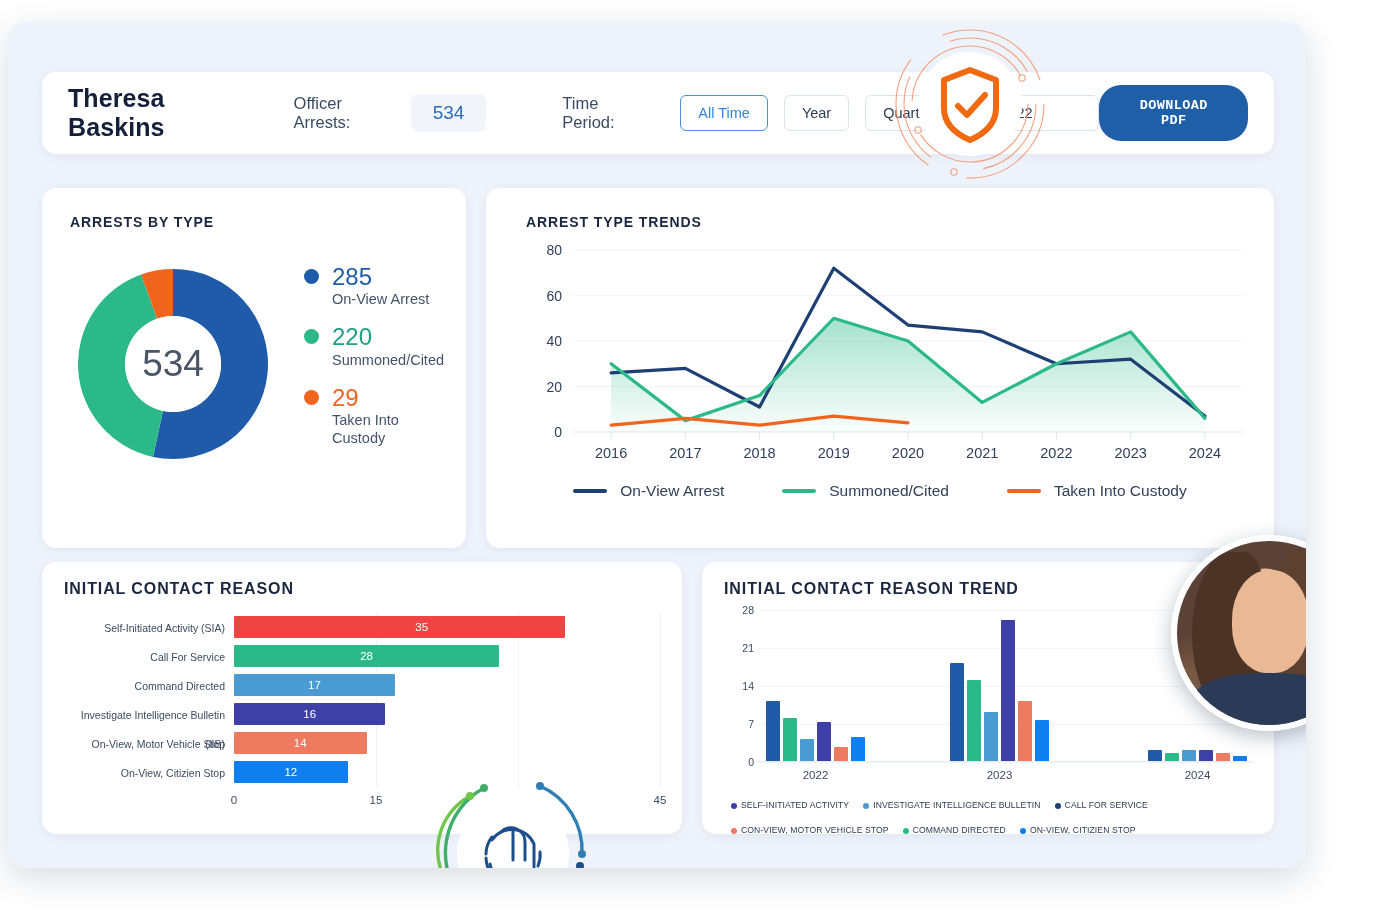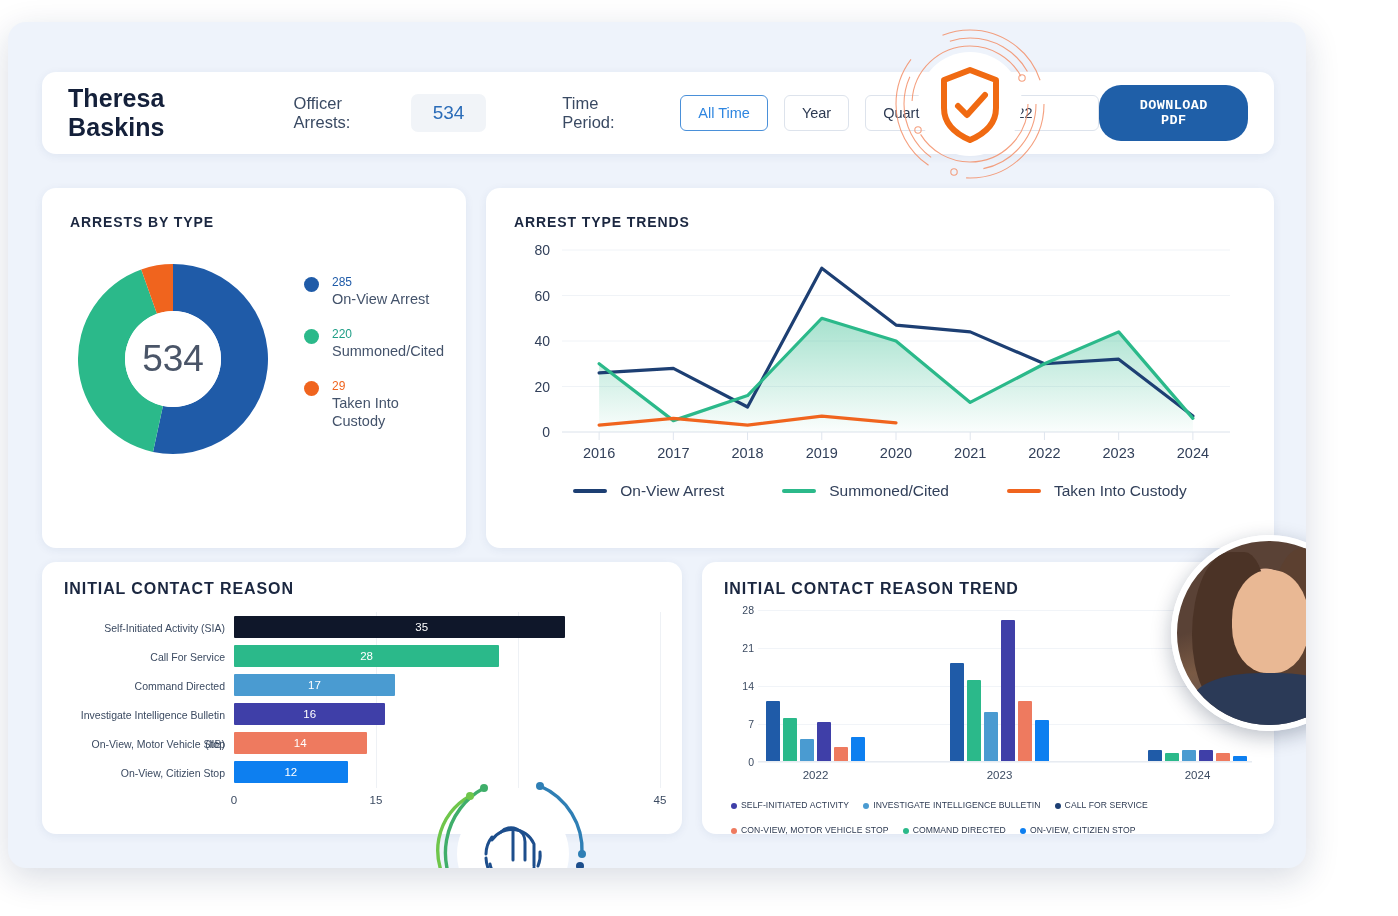--- a/index.html
+++ b/index.html
@@ -79,36 +79,36 @@
     cursor: pointer;
     font-family: Liberation Mono, monospace;
   }
 
   
   .panel-title {
     font-size: 14px; font-weight: 600; color: #1b2740;
     letter-spacing: .9px;
   }
   .p-donut { position: absolute; left: 34px; top: 166px; width: 424px; height: 360px; padding: 26px 28px; }
-  .p-line  { position: absolute; left: 478px; top: 166px; width: 788px; height: 360px; padding: 26px 28px; }
+  .p-line  { position: absolute; left: 478px; top: 166px; width: 788px; height: 360px; padding: 26px 40px; }
   .p-bars  { position: absolute; left: 34px; top: 540px; width: 640px; height: 272px; padding: 18px 22px; }
   .p-trend { position: absolute; left: 694px; top: 540px; width: 572px; height: 272px; padding: 18px 22px; }
 
   
   .donut-wrap { display: flex; align-items: center; margin-top: 34px; }
   .donut { position: relative; width: 190px; height: 190px; margin-left: 8px; }
   .donut-center {
     position: absolute; left: 50%; top: 50%;
     transform: translate(-50%,-50%);
     font-size: 37px; color: #4a5568; font-weight: 400;
   }
   .legend-d { margin-left: 36px; }
   .legend-d .row { display: flex; align-items: flex-start; margin-bottom: 16px; }
   .legend-d .dot { width: 15px; height: 15px; border-radius: 50%; margin-top: 5px; margin-right: 13px; flex: none; }
-  .legend-d .val { font-size: 12px; font-weight: 500; line-height: 1.1; }
+  .legend-d .val { font-size: 24px; font-weight: 500; line-height: 1.1; }
   .legend-d .nm { font-size: 14.5px; color: #44536b; margin-top: 2px; }
 
   
   .legend-l { display: flex; justify-content: center; gap: 58px; margin-top: 6px; }
   .legend-l .it { display: flex; align-items: center; }
   .legend-l .bar { width: 34px; height: 4px; border-radius: 2px; margin-right: 13px; }
   .legend-l .tx { font-size: 15.5px; color: #32405a; }
 
   
   .bars-area { display: flex; margin-top: 14px; }
@@ -306,21 +306,21 @@
           <div>Command Directed</div>
           <div>Investigate Intelligence Bulletin (IIB)</div>
           <div>On-View, Motor Vehicle Stop</div>
           <div>On-View, Citizien Stop</div>
         </div>
       <div class="bars-plot" id="bars-plot">
           <div class="grid" style="left: 33.3333%;"></div>
           <div class="grid" style="left: 66.6667%;"></div>
           <div class="grid" style="left: 100%;"></div>
           <div class="brow">
-            <div class="bfill" style="width: 77.7778%; background: #0f172a; padding-left: 44px;">35</div>
+            <div class="bfill" style="width: 77.7778%; background: #ef4444; padding-left: 44px;">35</div>
           </div>
           <div class="brow">
             <div class="bfill" style="width: 62.2222%; background: rgb(43, 185, 138);">28</div>
           </div>
           <div class="brow">
             <div class="bfill" style="width: 37.7778%; background: rgb(74, 155, 209);">17</div>
           </div>
           <div class="brow">
             <div class="bfill" style="width: 35.5556%; background: rgb(63, 63, 168);">16</div>
           </div>

